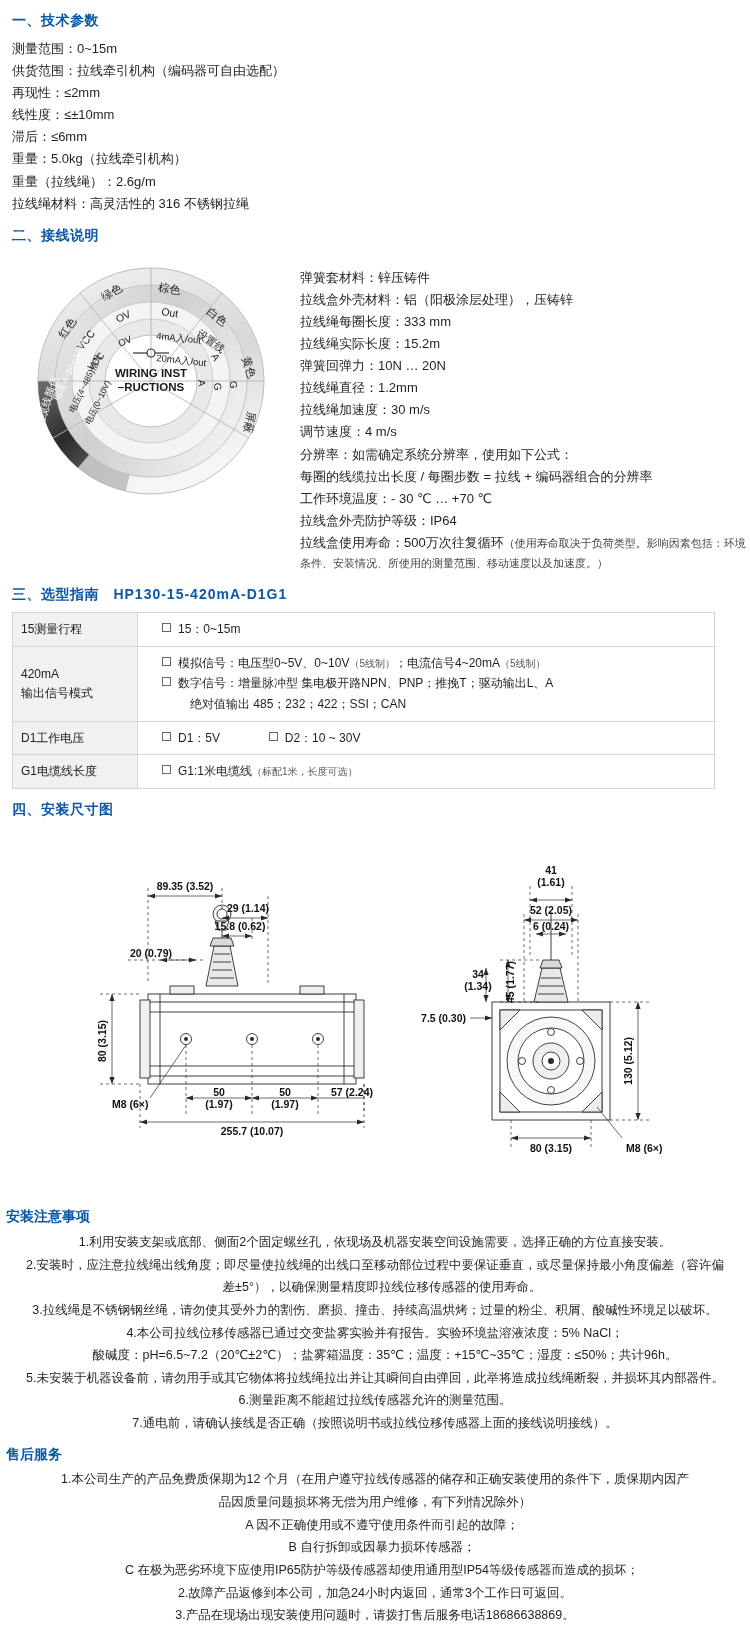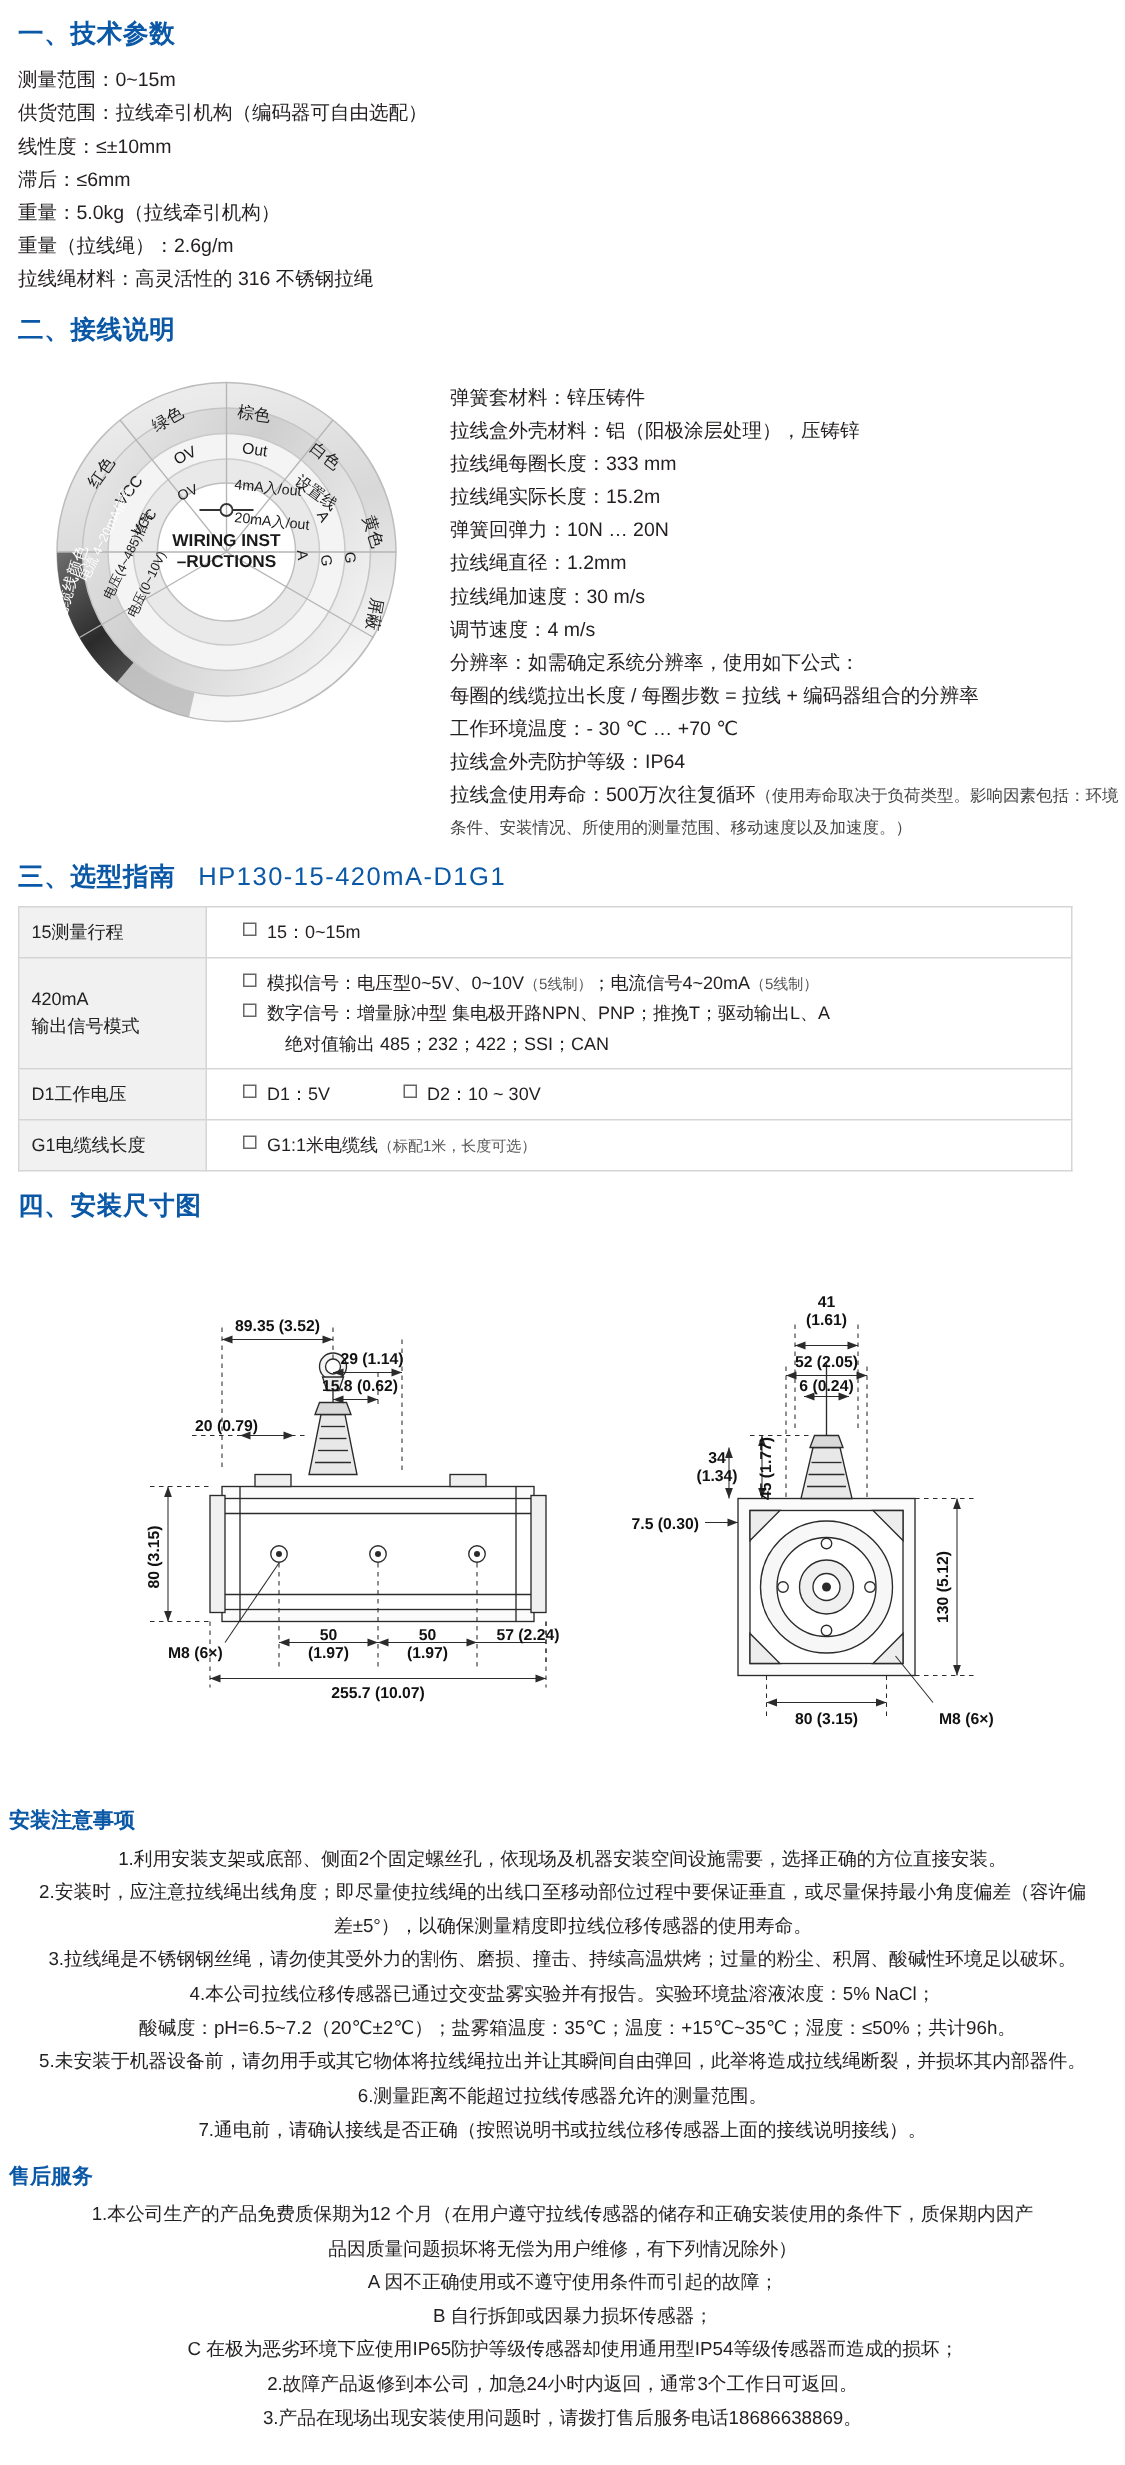--- a/index.html
+++ b/index.html
@@ -9,27 +9,27 @@
     font-family:"Liberation Sans","DejaVu Sans",sans-serif;
     color:#231f20;
     font-size:13px;
     line-height:1.55;
     -webkit-font-smoothing:antialiased;
   }
   .page{width:750px;position:relative;padding:0 0 18px 0;box-sizing:border-box;}
   .sec-title{
     color:#0a58a6;
     font-weight:bold;
-    font-size:17px;
+    font-size:14px;
     margin:10px 0 6px 12px;
     letter-spacing:.5px;
   }
   .sec-title .model{
     color:#0a58a6;
-    font-weight:normal;
+    font-weight:bold;
     letter-spacing:1px;
     margin-left:10px;
     font-family:"Liberation Sans",sans-serif;
   }
   .spec-list{margin:0 0 4px 12px;}
   .spec-list div{padding:1px 0;font-size:13px;}
 
   
   .wiring-wrap{display:flex;align-items:flex-start;margin:4px 0 6px 0;}
   .dial{
@@ -74,20 +74,21 @@
 </style>
 </head>
 <body>
 
 <div class="page">
 
   <div class="sec-title">一、技术参数</div>
   <div class="spec-list">
     <div>测量范围：0~15m</div>
     <div>供货范围：拉线牵引机构（编码器可自由选配）</div>
+    <div>再现性：≤2mm</div>
     <div>线性度：≤±10mm</div>
     <div>滞后：≤6mm</div>
     <div>重量：5.0kg（拉线牵引机构）</div>
     <div>重量（拉线绳）：2.6g/m</div>
     <div>拉线绳材料：高灵活性的 316 不锈钢拉绳</div>
   </div>
 
   <div class="sec-title">二、接线说明</div>
 
   <div class="wiring-wrap">

